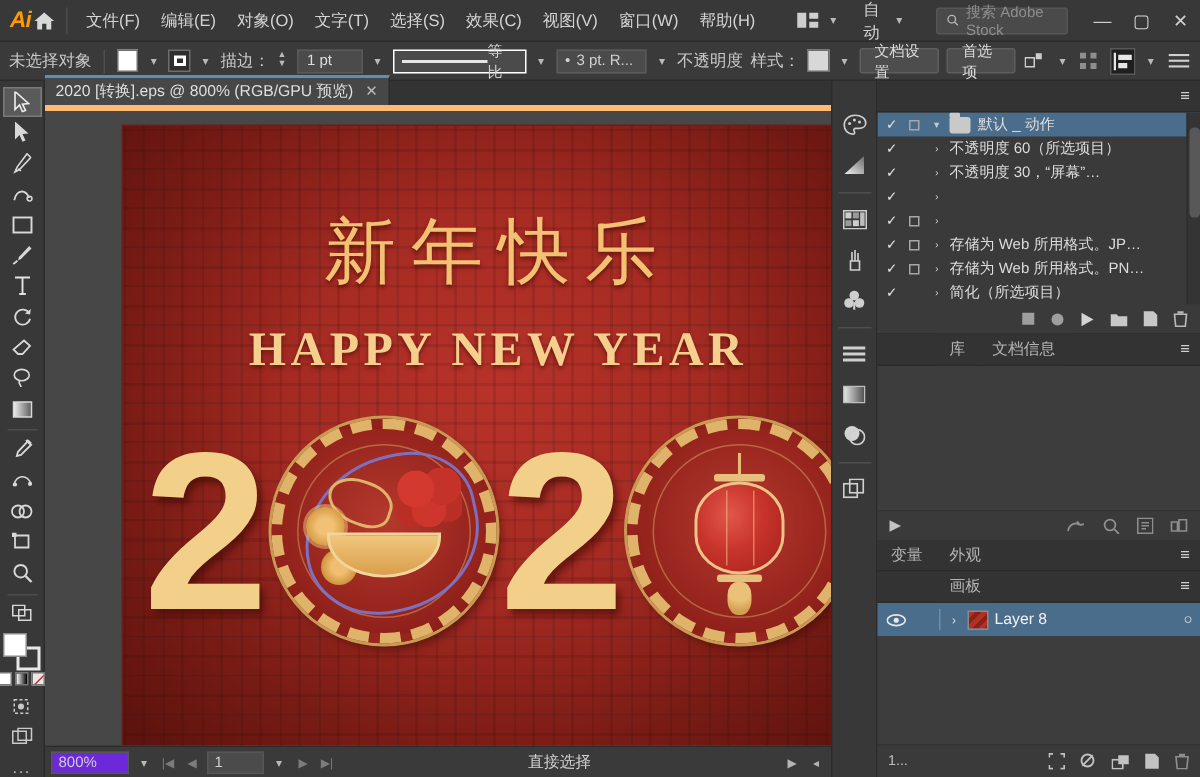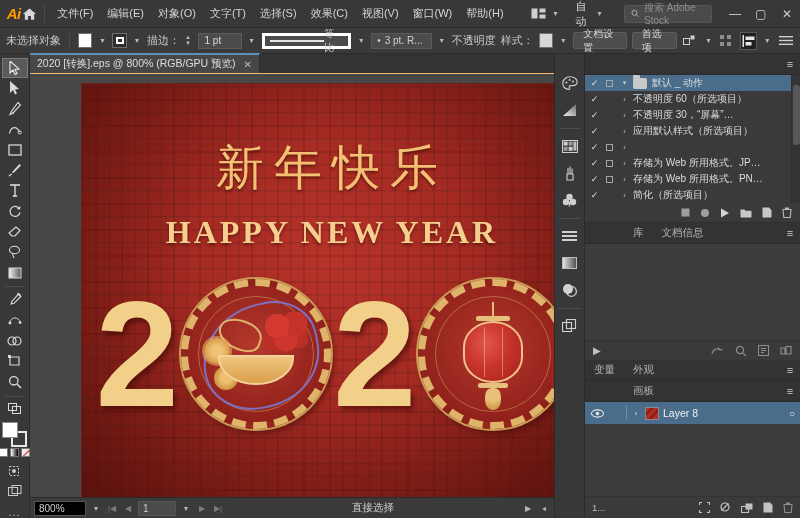--- a/index.html
+++ b/index.html
@@ -68,21 +68,21 @@
     width: 12px; height: 15px; display: flex; align-items: center; justify-content: center;
     color: #b9b9b9; font-size: 8px;
   }
   .stepper { display: flex; flex-direction: column; gap: 1px; width: 9px; }
   .stepper i { font-size: 6px; line-height: 5px; color: #bbb; }
   .num-field {
     background: #4b4b4b; border: 1px solid #5a5a5a; height: 16px; min-width: 44px;
     display: flex; align-items: center; padding: 0 6px; font-size: 10px; color: #dcdcdc;
   }
   .stroke-profile {
-    background: #4b4b4b; border: 3px solid #ffffff; height: 16px; width: 104px;
+    background: #4b4b4b; border: 1px solid #ffffff; height: 16px; width: 104px;
     display: flex; align-items: center; justify-content: space-between; padding: 0 5px;
     font-size: 10px;
   }
   .stroke-line { width: 58px; height: 2px; background: #e6e6e6; }
   .brush-combo {
     background: #4b4b4b; border: 1px solid #5a5a5a; height: 16px; width: 70px;
     display: flex; align-items: center; padding: 0 5px; font-size: 10px; gap: 4px;
   }
   .opacity-sw { width: 17px; height: 15px; background: #d8d8d8; border: 1px solid #6e6e6e; }
   .btn-flat {
@@ -130,21 +130,21 @@
   .fs-mini .c::after {
     content: ""; position: absolute; left: -2px; top: 3px; width: 14px; height: 1px;
     background: #d22; transform: rotate(-45deg);
   }
   .dots { color: #bdbdbd; font-size: 11px; letter-spacing: 1px; margin-top: 4px; }
 
   
   .docarea { flex: 1; display: flex; flex-direction: column; min-width: 0; background: #3a3a3a; }
   .tabbar {
     height: 20px; background: #333; display: flex; align-items: flex-end; flex: none;
-    border-bottom: 1px solid #fdba74;
+    border-bottom: 4px solid #fdba74;
   }
   .doctab {
     height: 20px; background: #474747; display: flex; align-items: center;
     padding: 0 7px; gap: 8px; font-size: 10.5px; color: #dedede;
     border-right: 1px solid #2c2c2c; border-top: 2px solid #5a8fb8;
   }
   .doctab .x { font-size: 10px; color: #bbb; }
   .canvas-wrap {
     flex: 1; background: #474747; position: relative; overflow: hidden;
     display: flex; align-items: flex-start; justify-content: flex-start;
@@ -248,21 +248,21 @@
   .lant-bot { position: absolute; left: 50%; top: 97px; width: 30px; height: 5px; background: #e8c07e; transform: translateX(-50%); border-radius: 2px;}
   .tassel { position: absolute; left: 50%; top: 102px; width: 16px; height: 22px; transform: translateX(-50%);
     background: radial-gradient(circle at 50% 25%, #e9c178 40%, #d3a052 75%); border-radius: 40% 40% 45% 45%; }
 
   .statusbar {
     height: 21px; background: #3a3a3a; border-top: 1px solid #2b2b2b;
     display: flex; align-items: center; padding: 0 4px; gap: 4px; flex: none;
     font-size: 10px; color: #cfcfcf;
   }
   .zoom-field {
-    background: #000000; border: 1px solid #565656; height: 15px; width: 52px;
+    background: #6d28d9; border: 1px solid #565656; height: 15px; width: 52px;
     display: flex; align-items: center; padding: 0 4px; font-size: 10px;
   }
   .page-field {
     background: #4b4b4b; border: 1px solid #565656; height: 15px; width: 38px;
     display: flex; align-items: center; padding: 0 4px; font-size: 10px;
   }
   .navbtn { color: #b4b4b4; font-size: 8px; width: 12px; text-align: center; }
   .navbtn.dim { color: #7c7c7c; }
   .status-tool { margin: 15px auto; font-size: 10.5px; color: #d0d0d0; }
 
@@ -757,21 +757,20 @@
         <div class="act-row">
           <span class="act-check">✓</span>
           <span class="act-box"></span>
           <span class="act-arrow">›</span>
           <span class="act-label">不透明度 30，“屏幕”…</span>
         </div>
         <div class="act-row">
           <span class="act-check">✓</span>
           <span class="act-box"></span>
           <span class="act-arrow">›</span>
-          <span class="act-label">应用默认样式（所选项目）</span>
         </div>
         <div class="act-row">
           <span class="act-check">✓</span>
           <span class="act-box">
               <i></i>
             </span>
           <span class="act-arrow">›</span>
         </div>
         <div class="act-row">
           <span class="act-check">✓</span>

